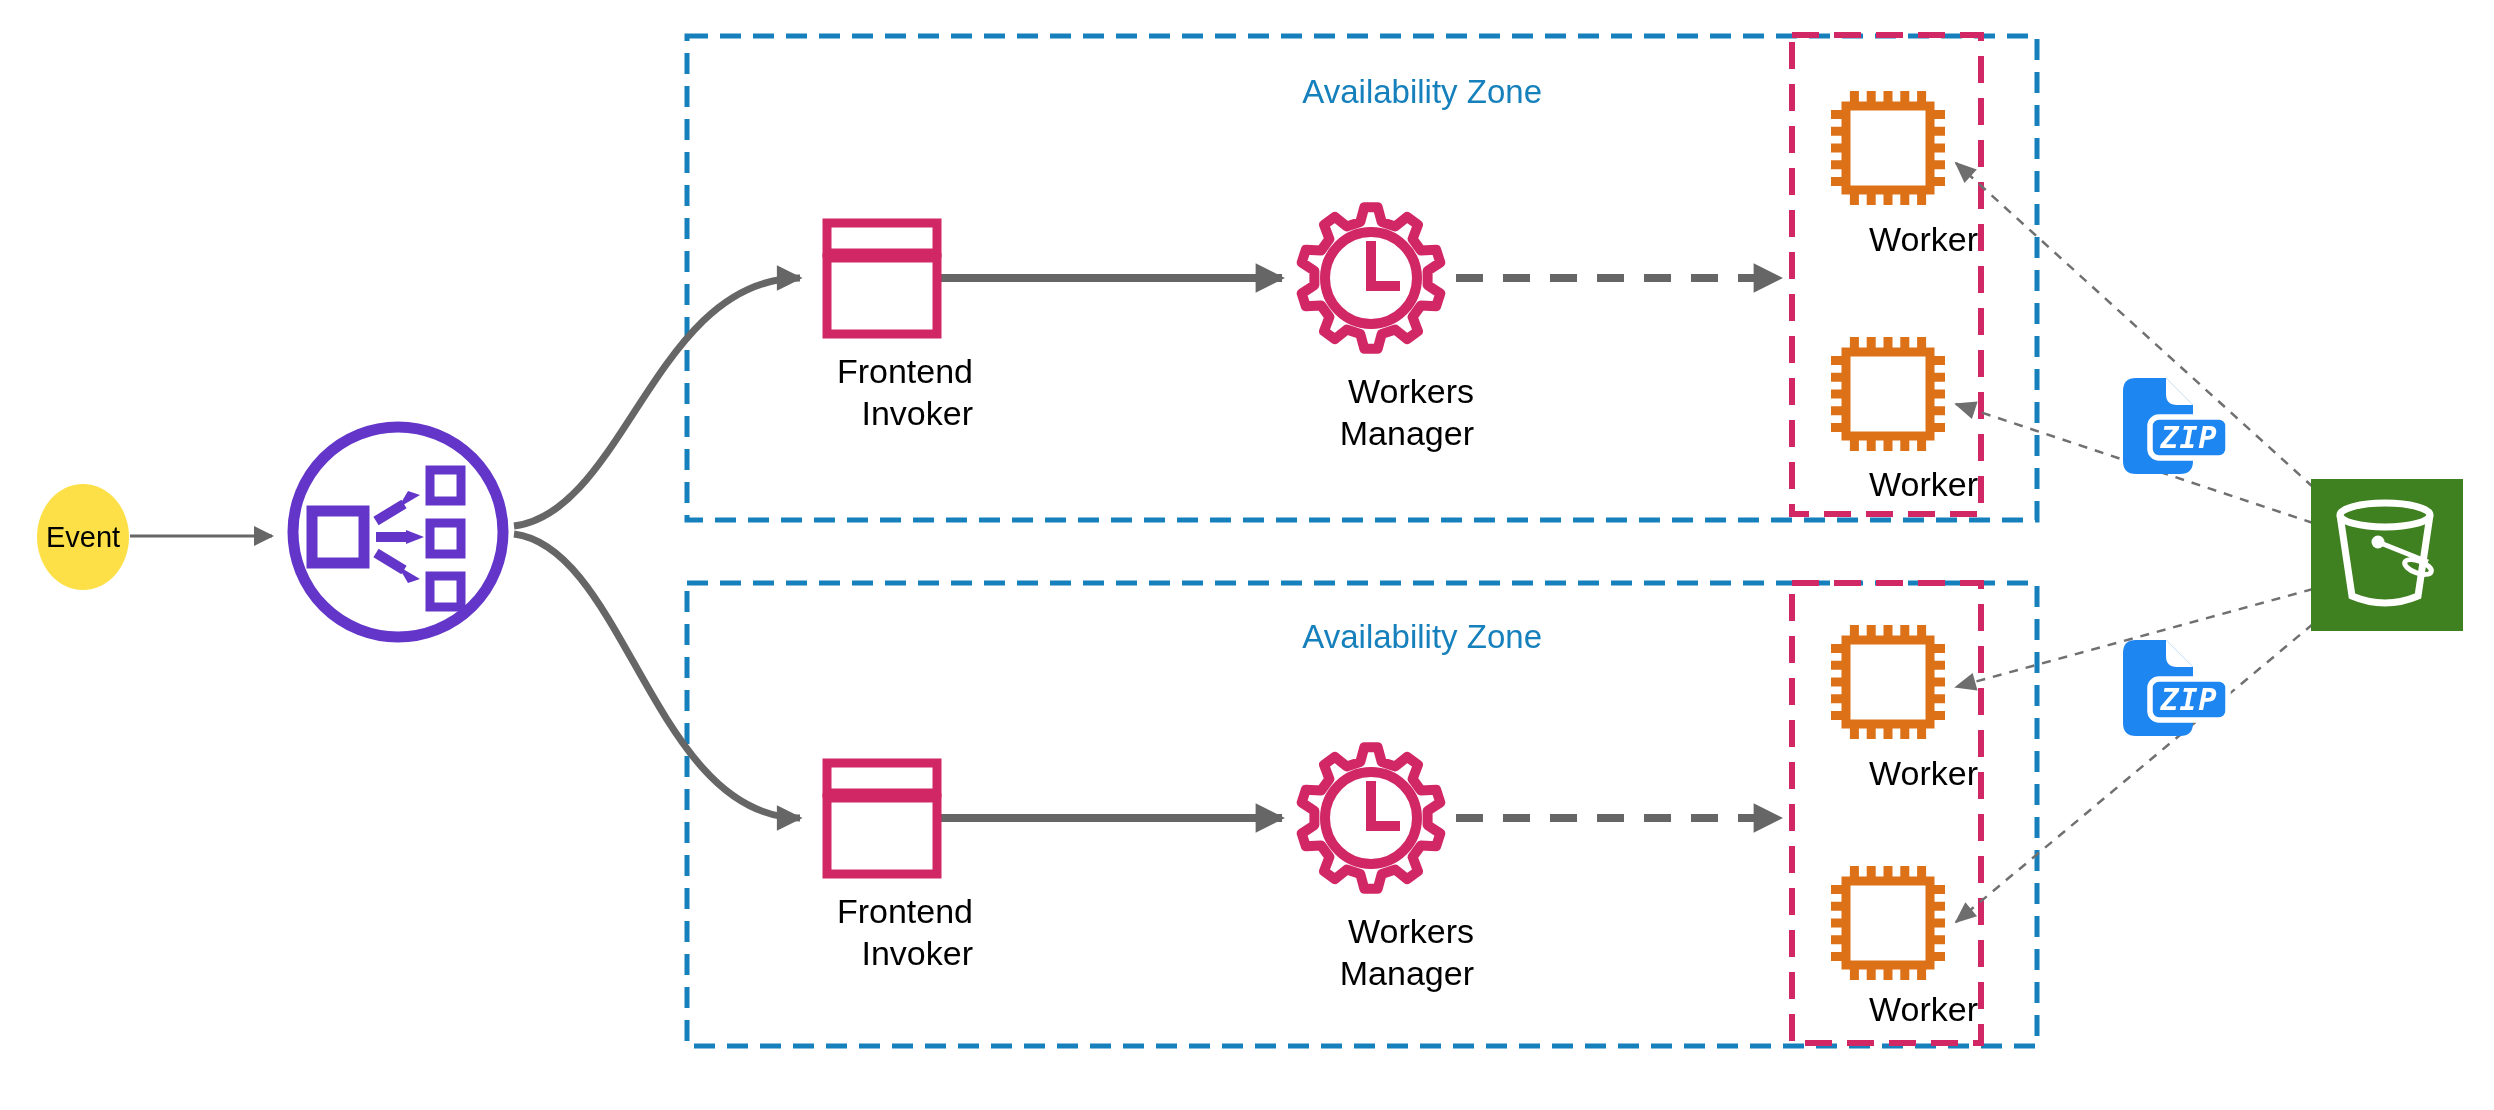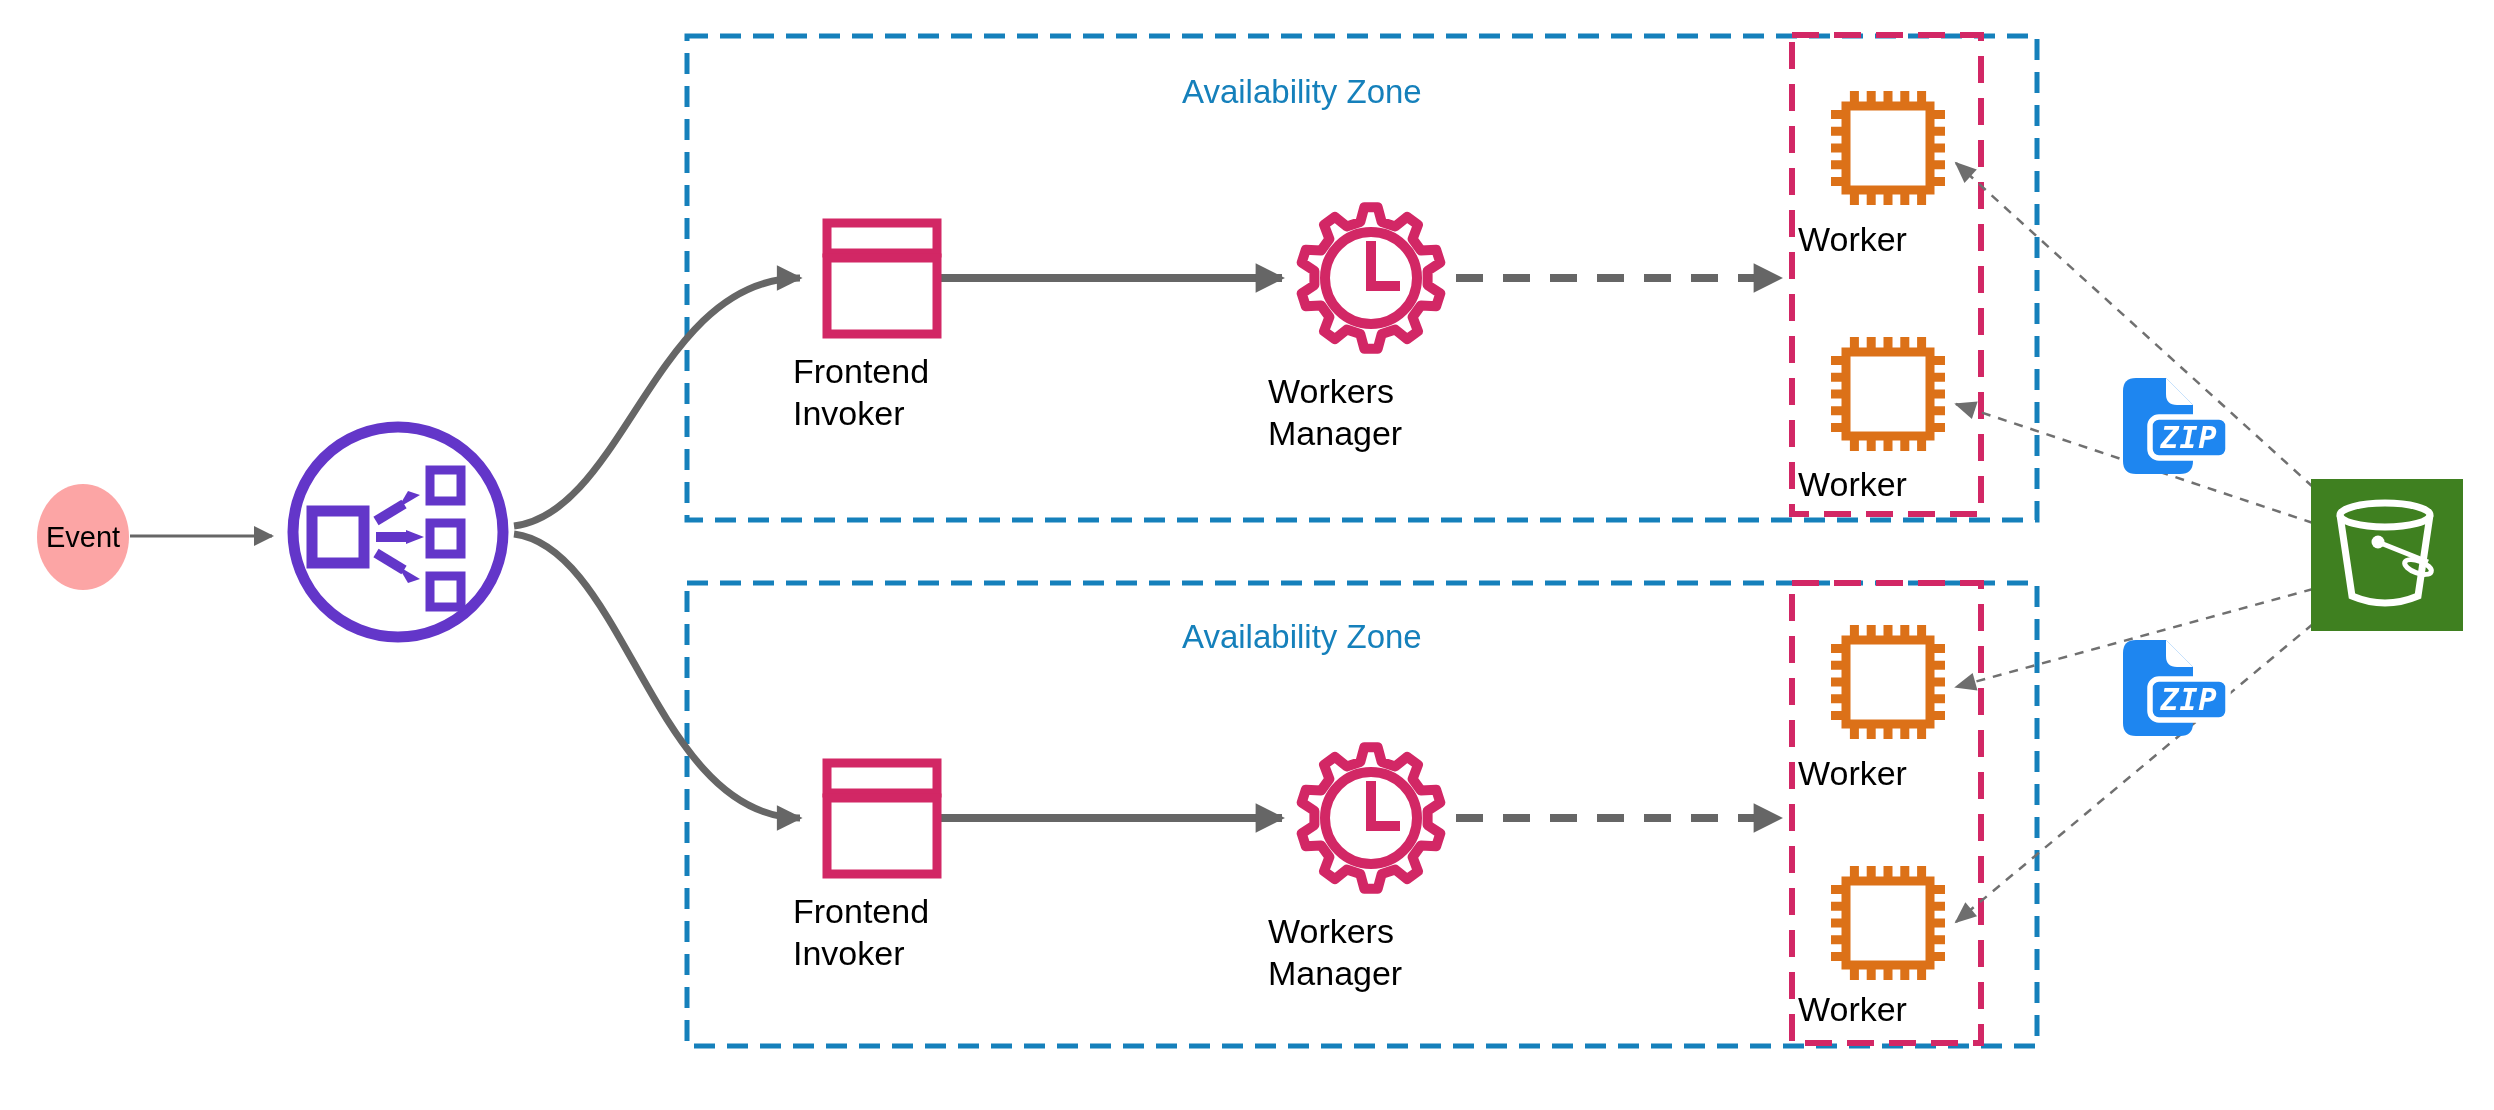--- a/index.html
+++ b/index.html
@@ -1,23 +1,23 @@
 <!DOCTYPE html>
 <html><head>
 <meta charset="utf-8">
 <style>
   html,body{margin:0;padding:0;background:#fff;}
   #canvas{position:relative;width:2494px;height:1110px;background:#ffffff;overflow:hidden;
           font-family:"Liberation Sans",sans-serif;}
   #wires{position:absolute;left:0;top:0;z-index:1;}
   .node{position:absolute;z-index:2;font-style:italic;}
-  .label{position:absolute;z-index:3;text-align:left;color:#000;font-size:34px;line-height:1.24;}
+  .label{position:absolute;z-index:3;text-align:right;color:#000;font-size:34px;line-height:1.24;}
   .az-label{color:#1580BB;font-size:33px;}
   .event-bubble{position:absolute;left:37px;top:484px;width:92px;height:106px;border-radius:50%;
-                background:#fca5a5;display:flex;align-items:center;justify-content:center;
+                background:#fde047;display:flex;align-items:center;justify-content:center;
                 font-size:29px;color:#000;z-index:2;}
   svg{display:block;}
 </style>
 </head>
 <body>
 
 <div id="canvas">
 
   <svg id="wires" width="2494" height="1110" viewBox="0 0 2494 1110">
     <defs>

